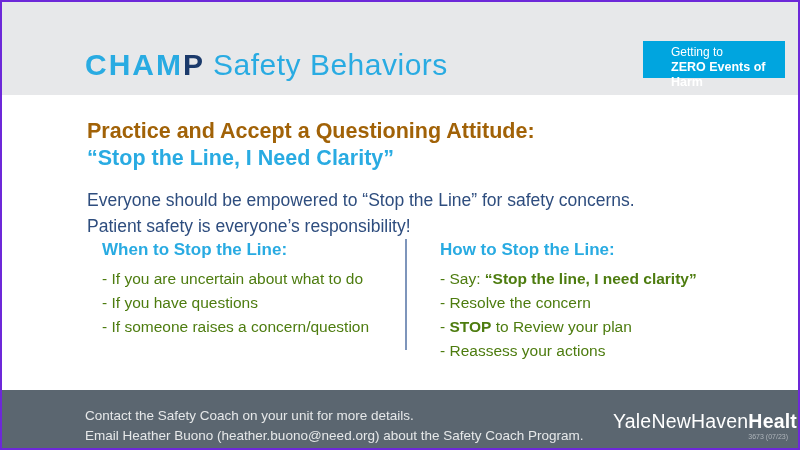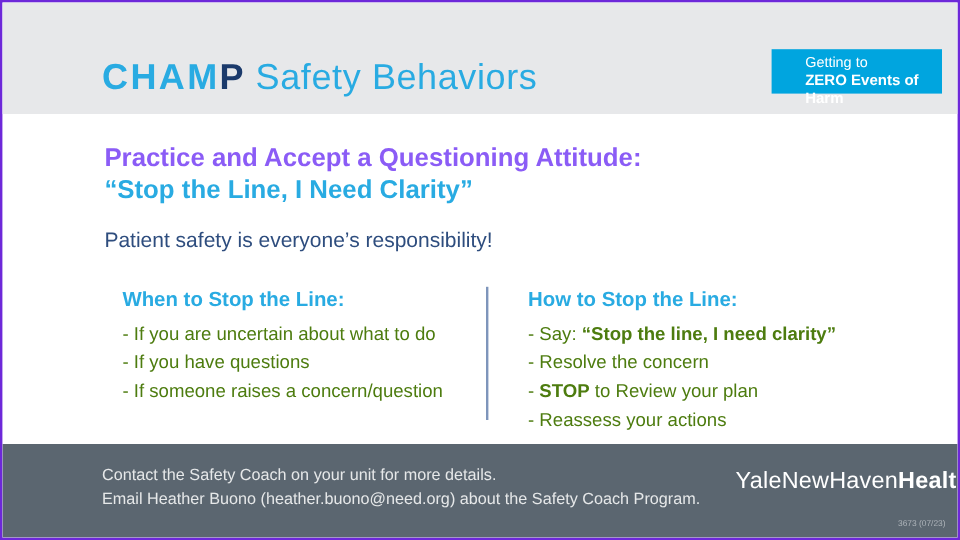--- a/index.html
+++ b/index.html
@@ -51,21 +51,21 @@
 
   
   .heading {
     position: absolute;
     left: 85px;
     top: 116px;
     font-size: 21.5px;
     font-weight: 700;
     line-height: 27px;
   }
-  .heading .h-navy { color: #8b5cf6; text-align: right; }
+  .heading .h-navy { color: #a16207; text-align: right; }
   .heading .h-blue { color: #29ABE2; }
 
   .intro {
     position: absolute;
     left: 85px;
     top: 185px;
     font-size: 17.5px;
     line-height: 26px;
     color: #2E4D7E;
   }
@@ -97,21 +97,21 @@
     top: 237px;
     width: 2px;
     height: 111px;
     background: #7E95BB;
   }
 
   
   .footer {
     position: absolute;
     left: 0; right: 0; bottom: 0;
-    height: 78px;
+    height: 58px;
     background: #5B6670;
   }
   .footer-text {
     position: absolute;
     left: 83px;
     top: 16px;
     font-size: 13.5px;
     line-height: 20px;
     color: #E6E8E9;
   }
@@ -147,20 +147,21 @@
       <div class="b2">ZERO Events of Harm</div>
     </div>
   </div>
 
   <div class="heading">
     <div class="h-navy">Practice and Accept a Questioning Attitude:</div>
     <div class="h-blue">“Stop the Line, I Need Clarity”</div>
   </div>
 
   <div class="intro">
+    <div>Everyone should be empowered to “Stop the Line” for safety concerns.</div>
     <div>Patient safety is everyone’s responsibility!</div>
   </div>
 
   <div class="col col-left">
     <div class="col-heading">When to Stop the Line:</div>
     <div>
         <div class="li"><span>- </span><span>If you are uncertain about what to do</span></div>
         <div class="li"><span>- </span><span>If you have questions</span></div>
         <div class="li"><span>- </span><span>If someone raises a concern/question</span></div>
       </div>

